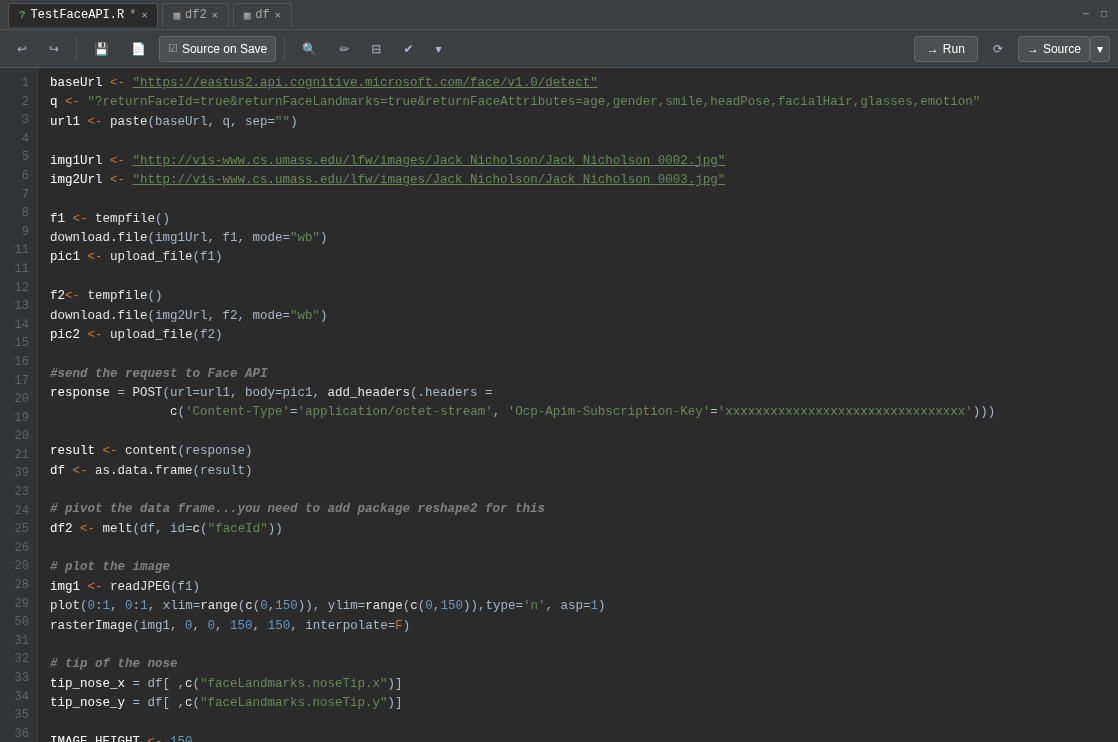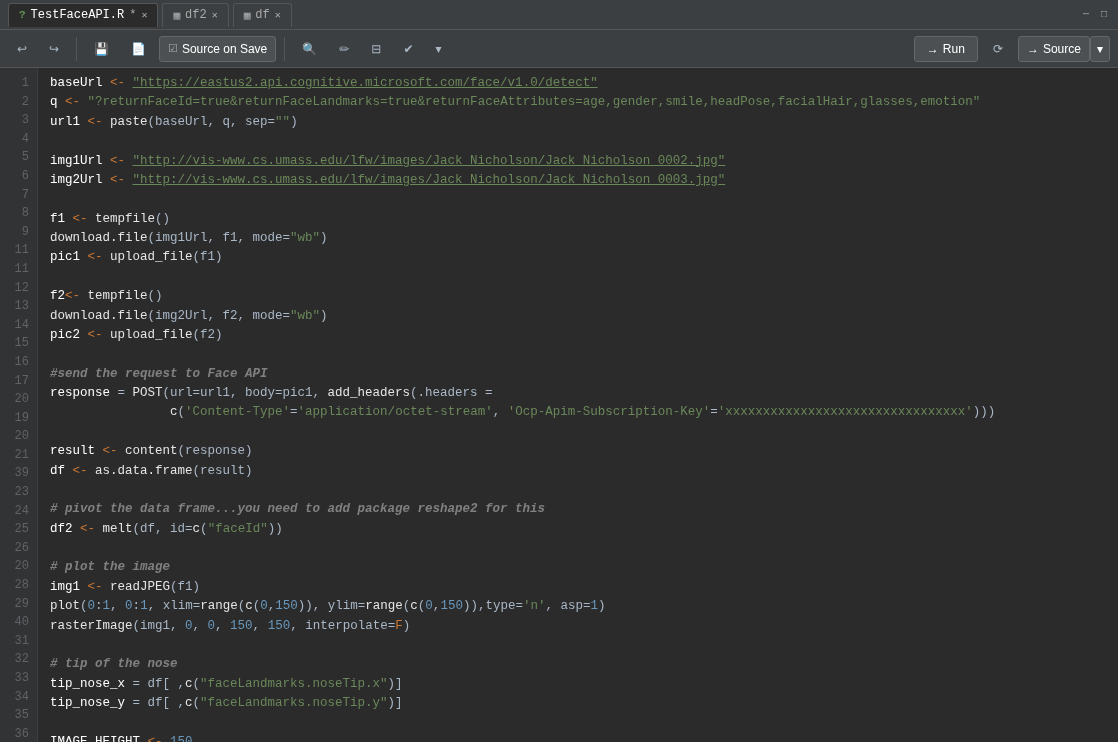--- a/index.html
+++ b/index.html
@@ -291,21 +291,21 @@
       <div>20</div>
       <div>21</div>
       <div>39</div>
       <div>23</div>
       <div>24</div>
       <div>25</div>
       <div>26</div>
       <div>20</div>
       <div>28</div>
       <div>29</div>
-      <div>40</div>
+      <div>50</div>
       <div>31</div>
       <div>32</div>
       <div>33</div>
       <div>34</div>
       <div>35</div>
       <div>36</div>
     </div>
   <div class="code-content" id="codeContent"><span class="line"><span class="c-var">baseUrl</span> <span class="c-assign">&lt;-</span> <span class="c-url">"https://eastus2.api.cognitive.microsoft.com/face/v1.0/detect"</span>&nbsp;</span><span class="line"><span class="c-var">q</span> <span class="c-assign">&lt;-</span> <span class="c-string">"?returnFaceId=true&amp;returnFaceLandmarks=true&amp;returnFaceAttributes=age,gender,smile,headPose,facialHair,glasses,emotion"</span>&nbsp;</span><span class="line"><span class="c-var">url1</span> <span class="c-assign">&lt;-</span> <span class="c-func">paste</span>(baseUrl, q, sep=<span class="c-string">""</span>)&nbsp;</span><span class="line">&nbsp;</span><span class="line"><span class="c-var">img1Url</span> <span class="c-assign">&lt;-</span> <span class="c-url">"http://vis-www.cs.umass.edu/lfw/images/Jack_Nicholson/Jack_Nicholson_0002.jpg"</span>&nbsp;</span><span class="line"><span class="c-var">img2Url</span> <span class="c-assign">&lt;-</span> <span class="c-url">"http://vis-www.cs.umass.edu/lfw/images/Jack_Nicholson/Jack_Nicholson_0003.jpg"</span>&nbsp;</span><span class="line">&nbsp;</span><span class="line"><span class="c-var">f1</span> <span class="c-assign">&lt;-</span> <span class="c-func">tempfile</span>()&nbsp;</span><span class="line"><span class="c-func">download.file</span>(img1Url, f1, mode=<span class="c-string">"wb"</span>)&nbsp;</span><span class="line"><span class="c-var">pic1</span> <span class="c-assign">&lt;-</span> <span class="c-func">upload_file</span>(f1)&nbsp;</span><span class="line">&nbsp;</span><span class="line"><span class="c-var">f2</span><span class="c-assign">&lt;-</span> <span class="c-func">tempfile</span>()&nbsp;</span><span class="line"><span class="c-func">download.file</span>(img2Url, f2, mode=<span class="c-string">"wb"</span>)&nbsp;</span><span class="line"><span class="c-var">pic2</span> <span class="c-assign">&lt;-</span> <span class="c-func">upload_file</span>(f2)&nbsp;</span><span class="line">&nbsp;</span><span class="line"><span class="c-comment">#send the request to Face API</span>&nbsp;</span><span class="line"><span class="c-var">response</span> = <span class="c-func">POST</span>(url=url1, body=pic1, <span class="c-func">add_headers</span>(.headers =&nbsp;</span><span class="line">                <span class="c-func">c</span>(<span class="c-string">'Content-Type'</span>=<span class="c-string">'application/octet-stream'</span>, <span class="c-string">'Ocp-Apim-Subscription-Key'</span>=<span class="c-string">'xxxxxxxxxxxxxxxxxxxxxxxxxxxxxxxx'</span>)))&nbsp;</span><span class="line">&nbsp;</span><span class="line"><span class="c-var">result</span> <span class="c-assign">&lt;-</span> <span class="c-func">content</span>(response)&nbsp;</span><span class="line"><span class="c-var">df</span> <span class="c-assign">&lt;-</span> <span class="c-func">as.data.frame</span>(result)&nbsp;</span><span class="line">&nbsp;</span><span class="line"><span class="c-comment"># pivot the data frame...you need to add package reshape2 for this</span>&nbsp;</span><span class="line"><span class="c-var">df2</span> <span class="c-assign">&lt;-</span> <span class="c-func">melt</span>(df, id=<span class="c-func">c</span>(<span class="c-string">"faceId"</span>))&nbsp;</span><span class="line">&nbsp;</span><span class="line"><span class="c-comment"># plot the image</span>&nbsp;</span><span class="line"><span class="c-var">img1</span> <span class="c-assign">&lt;-</span> <span class="c-func">readJPEG</span>(f1)&nbsp;</span><span class="line"><span class="c-func">plot</span>(<span class="c-number">0</span>:<span class="c-number">1</span>, <span class="c-number">0</span>:<span class="c-number">1</span>, xlim=<span class="c-func">range</span>(<span class="c-func">c</span>(<span class="c-number">0</span>,<span class="c-number">150</span>)), ylim=<span class="c-func">range</span>(<span class="c-func">c</span>(<span class="c-number">0</span>,<span class="c-number">150</span>)),type=<span class="c-string">'n'</span>, asp=<span class="c-number">1</span>)&nbsp;</span><span class="line"><span class="c-func">rasterImage</span>(img1, <span class="c-number">0</span>, <span class="c-number">0</span>, <span class="c-number">150</span>, <span class="c-number">150</span>, interpolate=<span class="c-keyword">F</span>)&nbsp;</span><span class="line">&nbsp;</span><span class="line"><span class="c-comment"># tip of the nose</span>&nbsp;</span><span class="line"><span class="c-var">tip_nose_x</span> = df[ ,<span class="c-func">c</span>(<span class="c-string">"faceLandmarks.noseTip.x"</span>)]&nbsp;</span><span class="line"><span class="c-var">tip_nose_y</span> = df[ ,<span class="c-func">c</span>(<span class="c-string">"faceLandmarks.noseTip.y"</span>)]&nbsp;</span><span class="line">&nbsp;</span><span class="line"><span class="c-var">IMAGE_HEIGHT</span> <span class="c-assign">&lt;-</span> <span class="c-number">150</span>&nbsp;</span></div>
 </div>
 

